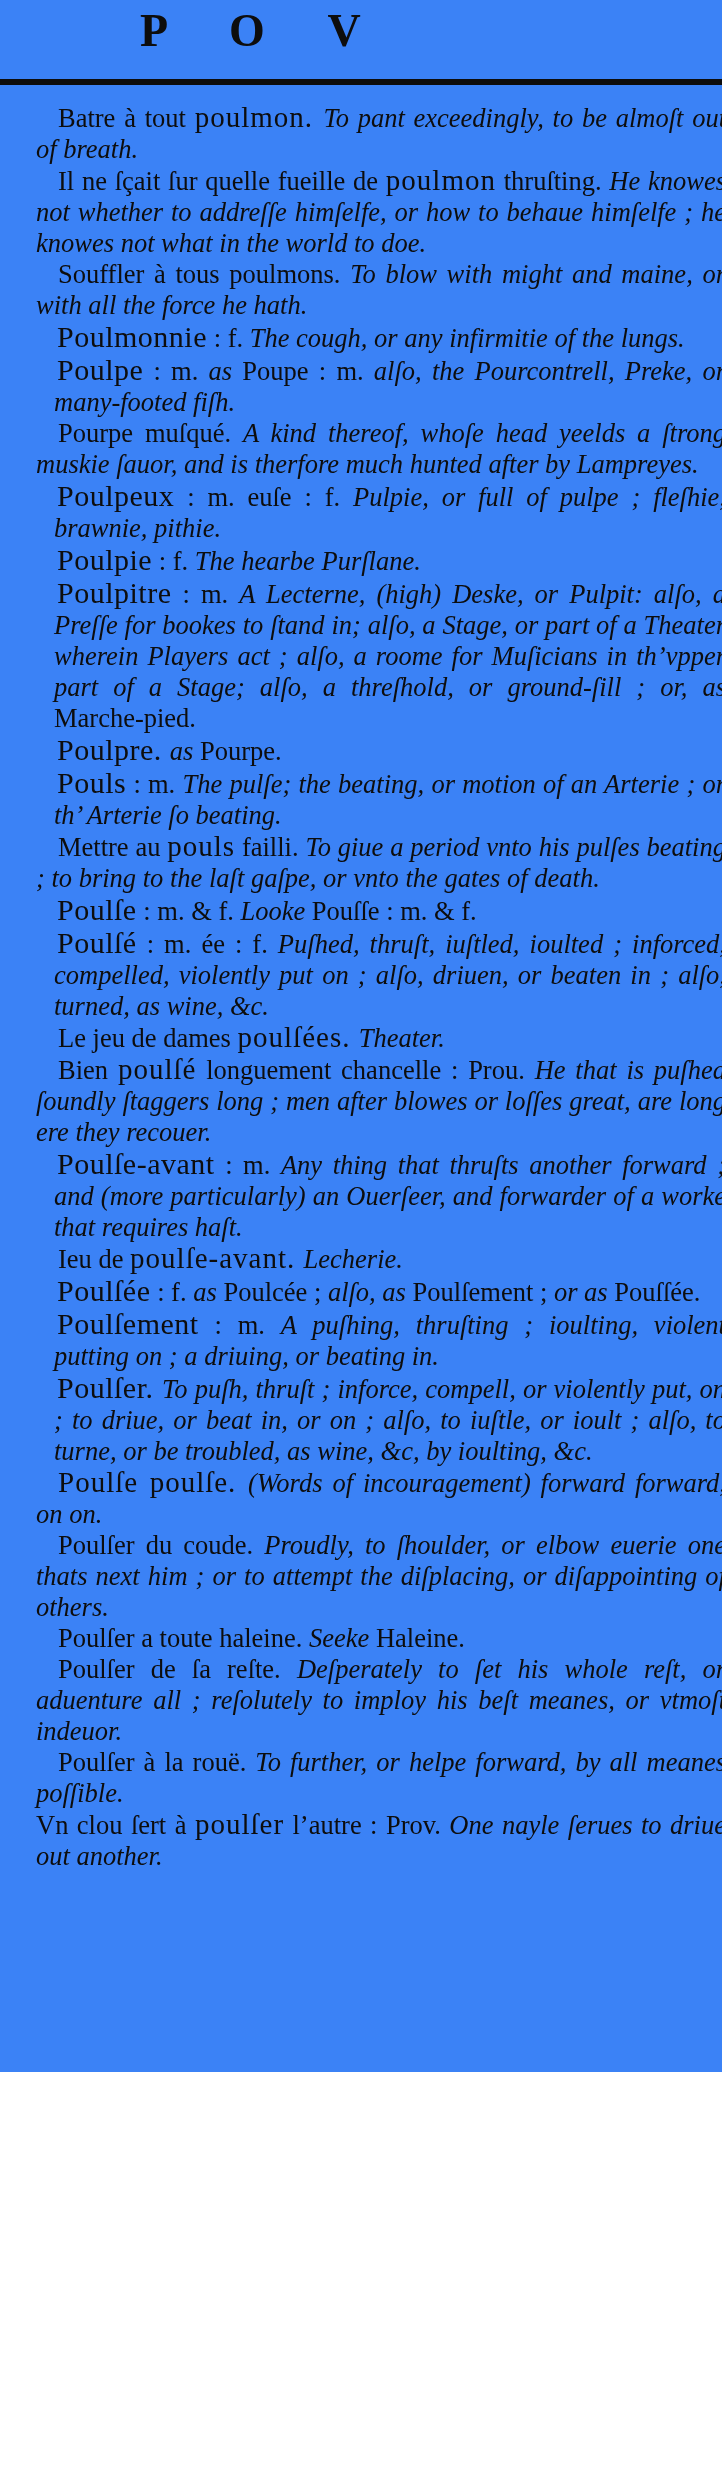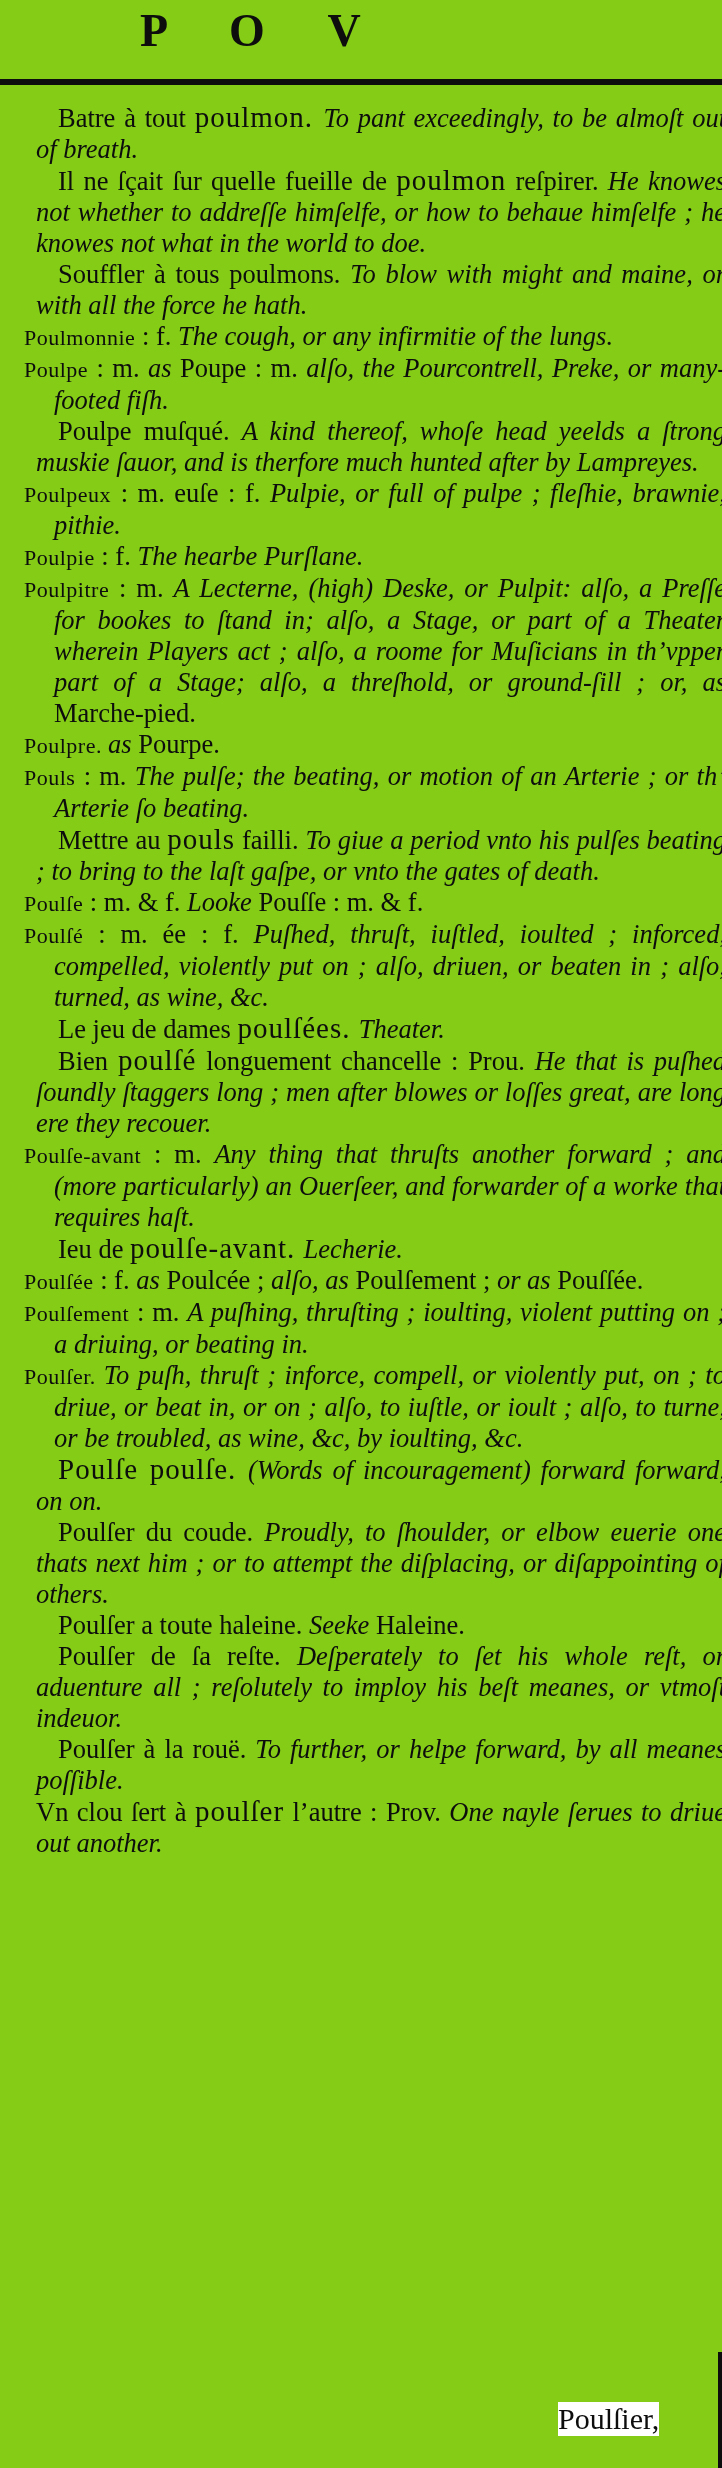--- a/index.html
+++ b/index.html
@@ -1,20 +1,20 @@
 <!DOCTYPE html>
 <html><head>
 <meta charset="utf-8">
 <style>
   html, body { margin: 0; padding: 0; }
   .page {
     position: relative;
     width: 722px;
-    height: 2468px;
-    background: #84cc16;
+    height: 2072px;
+    background: #3b82f6;
     color: #0d0d0d;
     font-family: "Liberation Serif", "DejaVu Serif", serif;
     overflow: hidden;
   }
   .running-head {
     position: absolute;
     top: 4px;
     left: 140px;
     font-size: 46px;
     font-weight: 700;
@@ -42,21 +42,21 @@
   }
   .para { margin: 0; }
   
   .para.entry { padding-left: 30px; text-indent: -30px; }
   
   .para.subentry { padding-left: 12px; text-indent: 22px; }
   
   .para.proverb { padding-left: 12px; text-indent: 0; }
   .seg-fr { font-style: normal; }
   .seg-en { font-style: italic; }
-  .seg-hw { font-style: normal; font-size: 22px; letter-spacing: 0.5px; }
+  .seg-hw { font-style: normal; font-size: 30px; letter-spacing: 0.5px; margin-left: 33px; }
   .seg-frlg { font-style: normal; font-size: 29px; letter-spacing: 1px; }
   .catchword {
     position: absolute;
     top: 2402px;
     left: 558px;
     font-size: 30px;
     color: #0d0d0d;
     background: #ffffff;
   }
   .column-divider {
@@ -70,25 +70,25 @@
 </style>
 </head>
 <body>
 
 <div class="page">
   <div class="running-head">P O V</div>
   <div class="head-rule"></div>
 
   <div class="column">
       <p class="para subentry"><span class="seg-fr">Batre à tout </span><span class="seg-frlg">poulmon. </span><span class="seg-en">To pant exceedingly, to be almoſt out of breath.</span></p>
-      <p class="para subentry"><span class="seg-fr">Il ne ſçait ſur quelle fueille de </span><span class="seg-frlg">poulmon</span><span class="seg-fr"> reſpirer. </span><span class="seg-en">He knowes not whether to addreſſe himſelfe, or how to behaue himſelfe ; he knowes not what in the world to doe.</span></p>
+      <p class="para subentry"><span class="seg-fr">Il ne ſçait ſur quelle fueille de </span><span class="seg-frlg">poulmon</span><span class="seg-fr"> thruſting. </span><span class="seg-en">He knowes not whether to addreſſe himſelfe, or how to behaue himſelfe ; he knowes not what in the world to doe.</span></p>
       <p class="para subentry"><span class="seg-fr">Souffler à tous poulmons. </span><span class="seg-en">To blow with might and maine, or with all the force he hath.</span></p>
       <p class="para entry"><span class="seg-hw">Poulmonnie</span><span class="seg-fr"> : f. </span><span class="seg-en">The cough, or any infirmitie of the lungs.</span></p>
       <p class="para entry"><span class="seg-hw">Poulpe</span><span class="seg-fr"> : m. </span><span class="seg-en">as </span><span class="seg-fr">Poupe : m. </span><span class="seg-en">alſo, the Pourcontrell, Preke, or many-footed fiſh.</span></p>
-      <p class="para subentry"><span class="seg-fr">Poulpe muſqué. </span><span class="seg-en">A kind thereof, whoſe head yeelds a ſtrong muskie ſauor, and is therfore much hunted after by Lampreyes.</span></p>
+      <p class="para subentry"><span class="seg-fr">Pourpe muſqué. </span><span class="seg-en">A kind thereof, whoſe head yeelds a ſtrong muskie ſauor, and is therfore much hunted after by Lampreyes.</span></p>
       <p class="para entry"><span class="seg-hw">Poulpeux</span><span class="seg-fr"> : m. euſe : f. </span><span class="seg-en">Pulpie, or full of pulpe ; fleſhie, brawnie, pithie.</span></p>
       <p class="para entry"><span class="seg-hw">Poulpie</span><span class="seg-fr"> : f. </span><span class="seg-en">The hearbe Purſlane.</span></p>
       <p class="para entry"><span class="seg-hw">Poulpitre</span><span class="seg-fr"> : m. </span><span class="seg-en">A Lecterne, (high) Deske, or Pulpit: alſo, a Preſſe for bookes to ſtand in; alſo, a Stage, or part of a Theater wherein Players act ; alſo, a roome for Muſicians in th’vpper part of a Stage; alſo, a threſhold, or ground-ſill ; or, as </span><span class="seg-fr">Marche-pied.</span></p>
       <p class="para entry"><span class="seg-hw">Poulpre. </span><span class="seg-en">as </span><span class="seg-fr">Pourpe.</span></p>
       <p class="para entry"><span class="seg-hw">Pouls</span><span class="seg-fr"> : m. </span><span class="seg-en">The pulſe; the beating, or motion of an Arterie ; or th’ Arterie ſo beating.</span></p>
       <p class="para subentry"><span class="seg-fr">Mettre au </span><span class="seg-frlg">pouls</span><span class="seg-fr"> failli. </span><span class="seg-en">To giue a period vnto his pulſes beating ; to bring to the laſt gaſpe, or vnto the gates of death.</span></p>
       <p class="para entry"><span class="seg-hw">Poulſe</span><span class="seg-fr"> : m. &amp; f. </span><span class="seg-en">Looke </span><span class="seg-fr">Pouſſe : m. &amp; f.</span></p>
       <p class="para entry"><span class="seg-hw">Poulſé</span><span class="seg-fr"> : m. ée : f. </span><span class="seg-en">Puſhed, thruſt, iuſtled, ioulted ; inforced, compelled, violently put on ; alſo, driuen, or beaten in ; alſo, turned, as wine, &amp;c.</span></p>
       <p class="para subentry"><span class="seg-fr">Le jeu de dames </span><span class="seg-frlg">poulſées. </span><span class="seg-en">Theater.</span></p>
       <p class="para subentry"><span class="seg-fr">Bien </span><span class="seg-frlg">poulſé</span><span class="seg-fr"> longuement chancelle : Prou. </span><span class="seg-en">He that is puſhed ſoundly ſtaggers long ; men after blowes or loſſes great, are long ere they recouer.</span></p>

